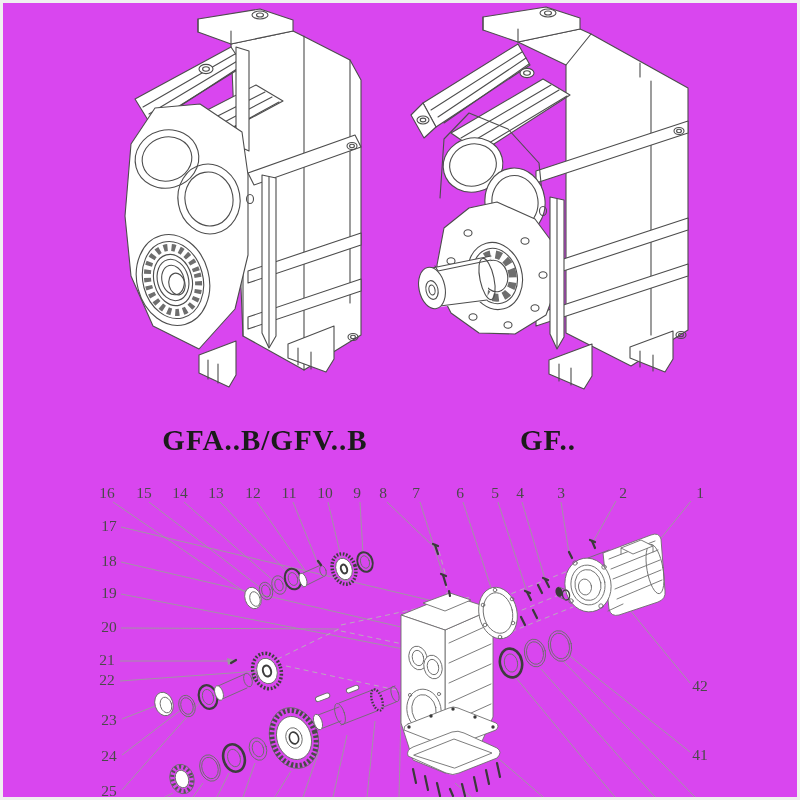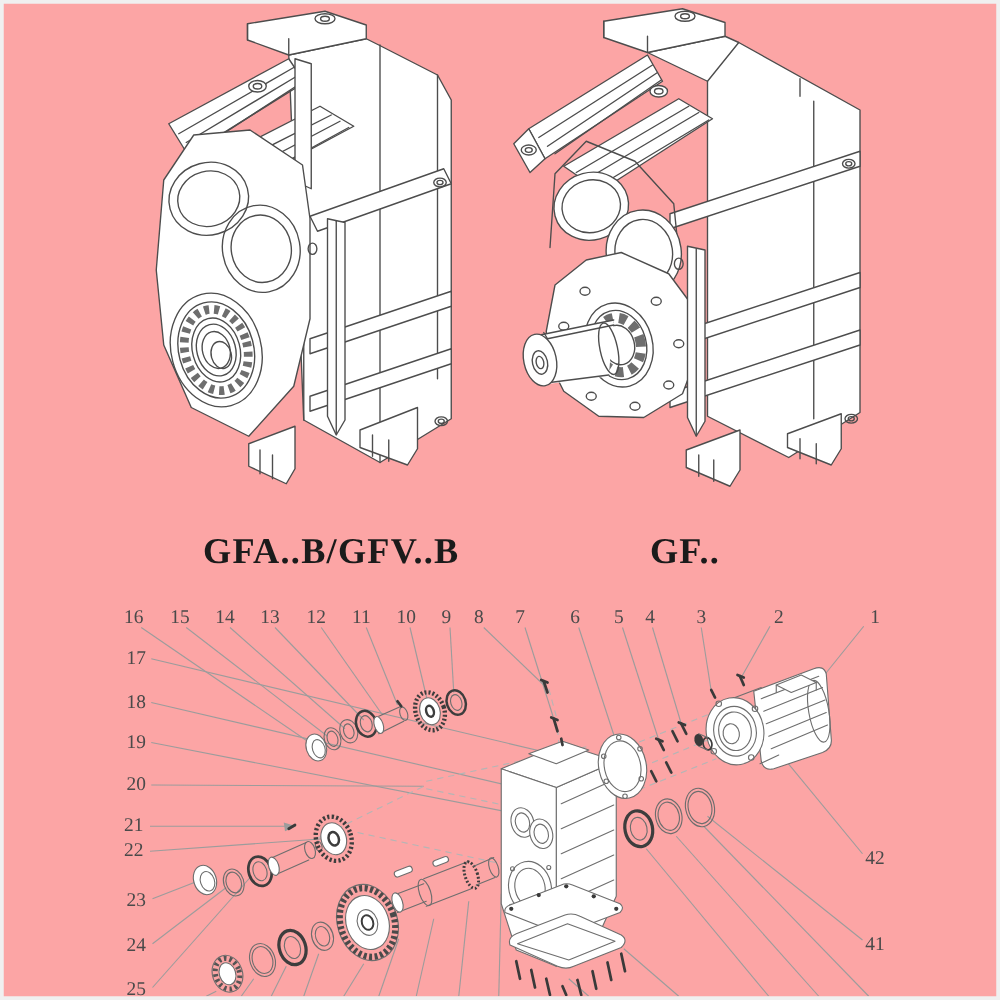--- a/index.html
+++ b/index.html
@@ -1,16 +1,16 @@
 <!DOCTYPE html>
 <html><head>
 <meta charset="utf-8">
 <style>
   html,body{margin:0;padding:0;background:#fff;}
-  #canvas{position:relative;width:800px;height:800px;background:#fca5a5;overflow:hidden;
+  #canvas{position:relative;width:800px;height:800px;background:#d946ef;overflow:hidden;
           font-family:"Liberation Serif",serif;box-sizing:border-box;border:3px solid #f0f0f0;}
   svg{display:block;}
   .fig-label{font:bold 29px "Liberation Serif",serif;letter-spacing:1px;text-anchor:middle;}
   .callout-num{font:15.5px "Liberation Serif",serif;text-anchor:middle;}
   .ln{fill:none;stroke:#4d4d4d;stroke-width:1.1;stroke-linejoin:round;stroke-linecap:round;}
   .lnw{fill:#ffffff;stroke:#4d4d4d;stroke-width:1.1;stroke-linejoin:round;}
   .pl{fill:none;stroke:#6e6e6e;stroke-width:0.9;stroke-linejoin:round;stroke-linecap:round;}
   .plw{fill:#ffffff;stroke:#6e6e6e;stroke-width:0.9;stroke-linejoin:round;}
   .dark{fill:none;stroke:#3d3d3d;}
   .dash{fill:none;stroke:#b5b5b5;stroke-width:0.9;stroke-dasharray:5 4;}

